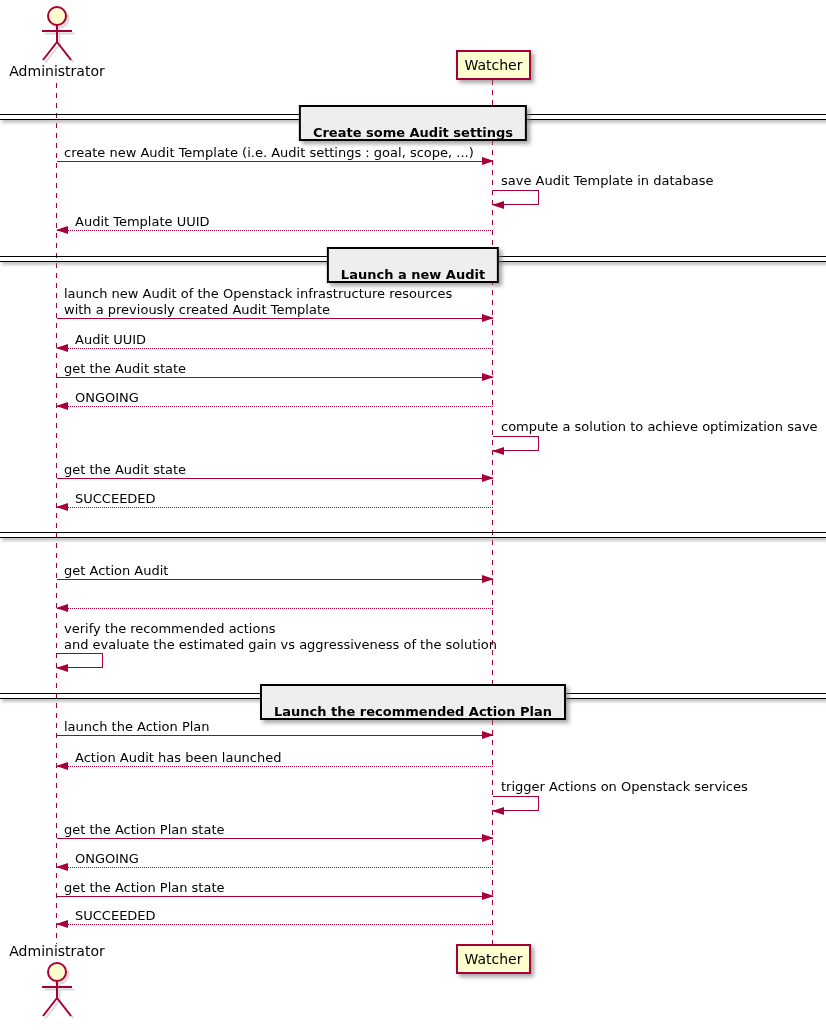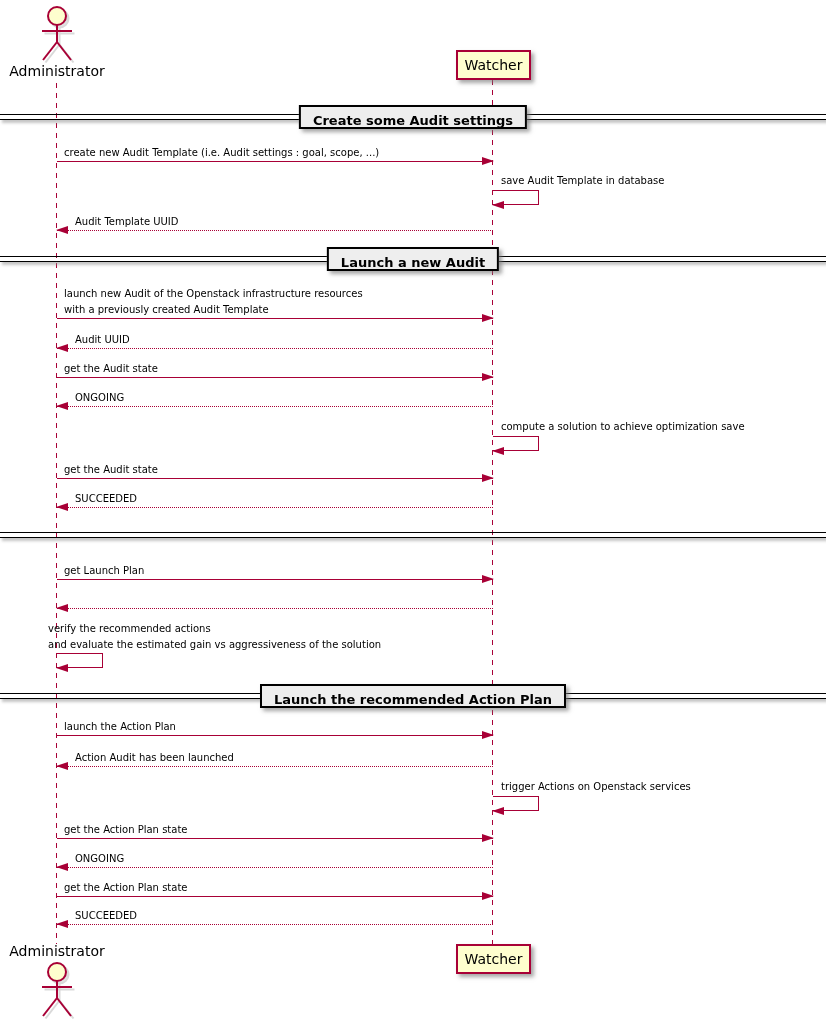--- a/index.html
+++ b/index.html
@@ -13,40 +13,40 @@
     background:repeating-linear-gradient(to bottom,#A80036 0 5px,transparent 5px 10px);
   }
   
   .divline{
     position:absolute;left:0;width:826px;height:4px;z-index:1;
     border-top:1px solid #000;border-bottom:1px solid #000;
     box-shadow:2px 3px 3px rgba(150,150,150,.55);
   }
   .divbox{
     position:absolute;left:50%;transform:translateX(-50%);z-index:2;
-    height:24px;box-sizing:border-box;padding:4px 12px;
+    height:24px;box-sizing:border-box;padding:16px 12px;
     background:#EEEEEE;border:2px solid #000;
     font-size:13px;font-weight:bold;line-height:20px;white-space:nowrap;
     box-shadow:3px 3px 4px rgba(120,120,120,.65);
   }
   
   .pbox{
     position:absolute;width:75px;height:30px;box-sizing:border-box;z-index:2;
     background:#FEFECE;border:2px solid #A80036;
     font-size:14px;line-height:26px;text-align:center;
     box-shadow:3px 3px 4px rgba(120,120,120,.65);
   }
   .plabel{
     position:absolute;width:120px;text-align:center;
     font-size:14px;line-height:15px;z-index:2;white-space:nowrap;
   }
   .actor-svg{position:absolute;z-index:2;}
   
   .msg{
-    position:absolute;font-size:10px;line-height:16px;z-index:2;
+    position:absolute;font-size:13px;line-height:16px;z-index:2;
     white-space:pre-line;color:#000;
   }
   .arrow{position:absolute;left:57px;width:436px;height:0;z-index:2;}
   .arrow.solid{border-top:1px solid #A80036;}
   .arrow.dotted{border-top:1px dotted #A80036;}
   .hr,.hl,.hl2{position:absolute;width:0;height:0;display:block;}
   .hr{
     right:-1px;top:-5px;
     border-left:12px solid #A80036;border-top:4.5px solid transparent;border-bottom:4.5px solid transparent;
   }
@@ -143,30 +143,30 @@
     <i class="hr"></i>
     </div>
 
   <div class="msg" style="left:75px;top:491px">SUCCEEDED</div>
   <div class="arrow dotted" style="top:507px">
     <i class="hl"></i>
     </div>
 
   <div class="divline" style="top:532px"></div>
 
-  <div class="msg" style="left:64px;top:563px">get Launch Plan</div>
+  <div class="msg" style="left:64px;top:563px">get Action Audit</div>
   <div class="arrow solid" style="top:579px">
     <i class="hr"></i>
     </div>
 
   <div class="arrow dotted" style="top:608px">
     <i class="hl"></i>
     </div>
 
-  <div class="msg" style="left:48px;top:621px">verify the recommended actions
+  <div class="msg" style="left:64px;top:621px">verify the recommended actions
 and evaluate the estimated gain vs aggressiveness of the solution</div>
   <div class="selfloop" style="left:57px;top:653px">
     <i class="hl2"></i>
     </div>
 
   <div class="divline" style="top:693px"></div>
   <div class="divbox" style="top:684px">Launch the recommended Action Plan</div>
 
   <div class="msg" style="left:64px;top:719px">launch the Action Plan</div>
   <div class="arrow solid" style="top:735px">

